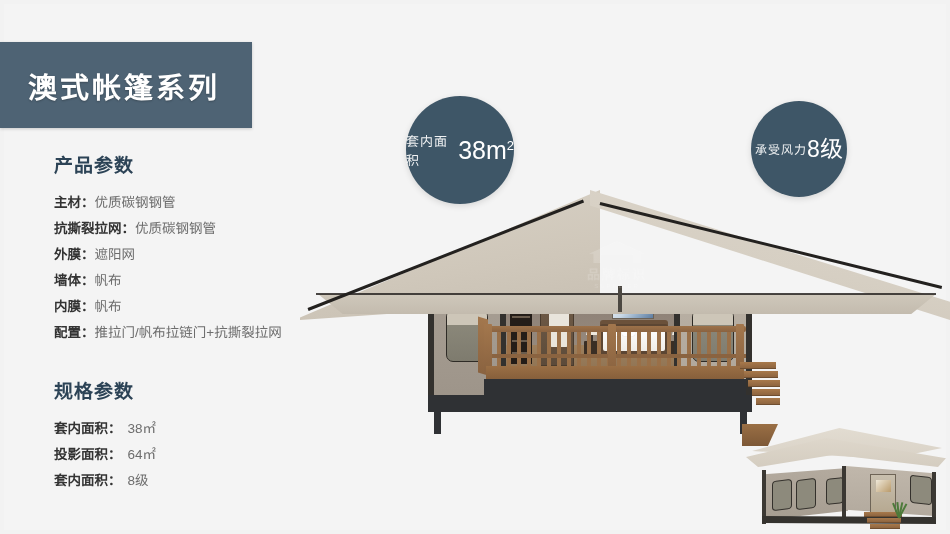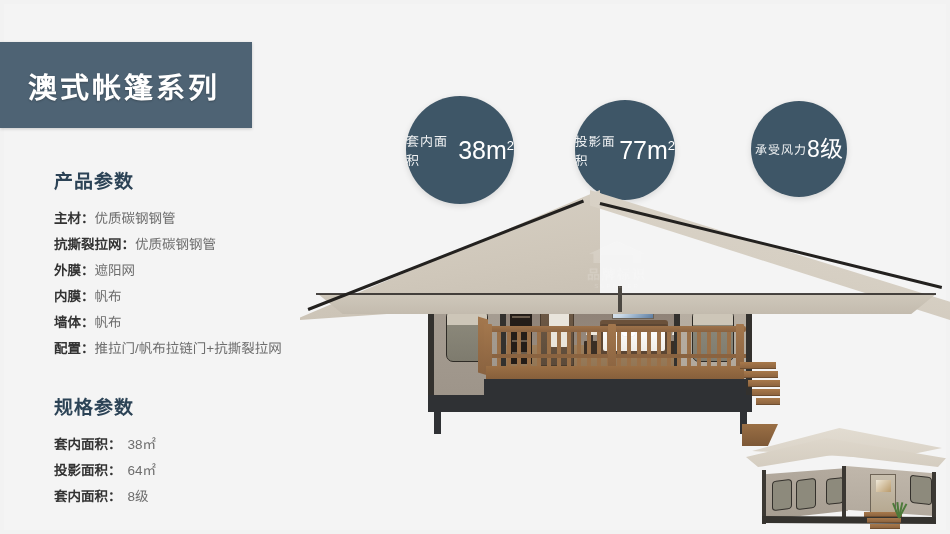--- a/index.html
+++ b/index.html
@@ -32,21 +32,21 @@
   .banner-text {
     color:#ffffff;
     font-size:29px;
     font-weight:bold;
     letter-spacing:3px;
     white-space:nowrap;
     text-shadow:0 1px 2px rgba(0,0,0,.25);
   }
 
   
-  .panel { position:absolute; left:54px; top:166px; width:330px; }
+  .panel { position:absolute; left:54px; top:150px; width:330px; }
   .panel-heading {
     color:#2c4356;
     font-size:19px;
     font-weight:bold;
     letter-spacing:1px;
     margin-bottom:13px;
   }
   .panel-heading.second { margin-top:30px; }
   .param-row {
     font-size:13.5px;
@@ -380,24 +380,24 @@
     <div class="param-row">
       <span class="param-label">主材：</span><span class="param-value">优质碳钢钢管</span>
     </div>
     <div class="param-row">
       <span class="param-label">抗撕裂拉网：</span><span class="param-value">优质碳钢钢管</span>
     </div>
     <div class="param-row">
       <span class="param-label">外膜：</span><span class="param-value">遮阳网</span>
     </div>
     <div class="param-row">
+      <span class="param-label">墙体：</span><span class="param-value">帆布</span>
+    </div>
+    <div class="param-row">
       <span class="param-label">内膜：</span><span class="param-value">帆布</span>
-    </div>
-    <div class="param-row">
-      <span class="param-label">墙体：</span><span class="param-value">帆布</span>
     </div>
     <div class="param-row">
       <span class="param-label">配置：</span><span class="param-value">推拉门/帆布拉链门+抗撕裂拉网</span>
     </div>
 
     <div class="panel-heading second">规格参数</div>
 
     <div class="param-row spec">
       <span class="param-label">套内面积：</span><span class="param-value">38㎡</span>
     </div>
@@ -407,24 +407,20 @@
     <div class="param-row spec">
       <span class="param-label">套内面积：</span><span class="param-value">8级</span>
     </div>
   </div>
 
   <div class="circle c1">
     <div class="cap">套内面积</div>
     <div class="val"><span>38</span><span>m</span><sup>2</sup></div>
   </div>
 
-  <div class="circle c2">
-    <div class="cap">投影面积</div>
-    <div class="val"><span>77</span><span>m</span><sup>2</sup></div>
-  </div>
 
   <div class="circle c3">
     <div class="cap">承受风力</div>
     <div class="val"><span>8级</span><span></span><sup></sup></div>
   </div>
 
   <div class="tent">
 
     <div class="walls"></div>
     <div class="wall-left"></div>

